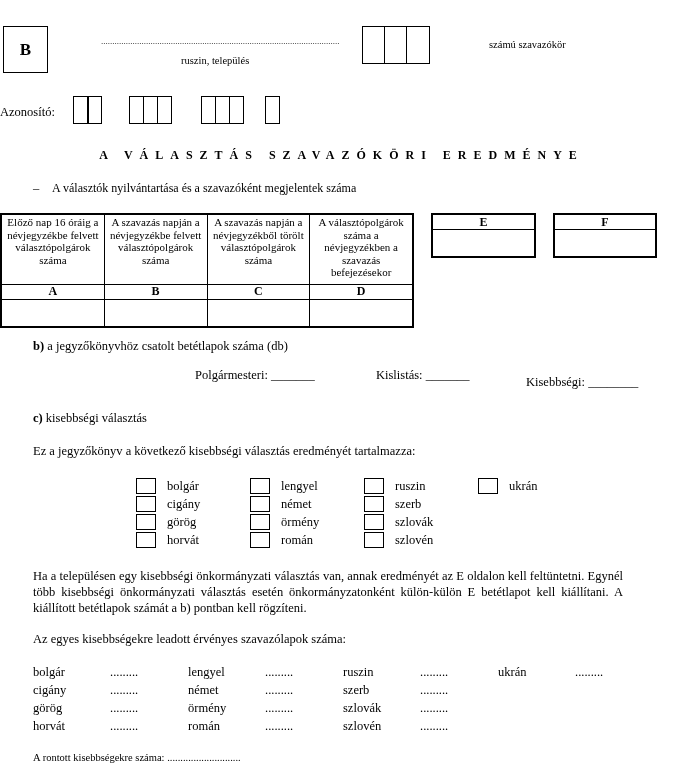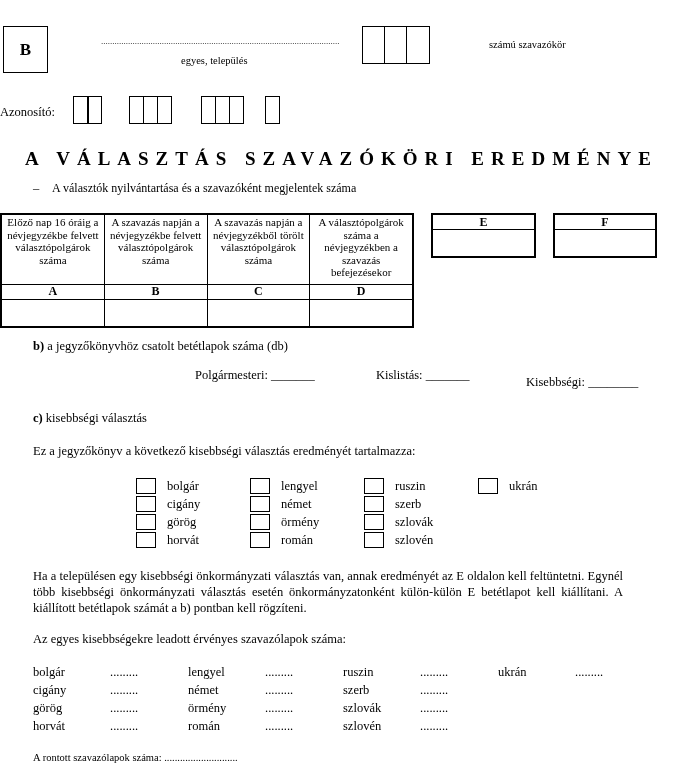--- a/index.html
+++ b/index.html
@@ -6,38 +6,38 @@
   body { width:683px; height:769px; position:relative; overflow:hidden;
          font-family:"Liberation Serif","DejaVu Serif",serif; color:#000; font-size:12px; }
   .abs { position:absolute; }
   .bbox { position:absolute; left:3px; top:26px; width:43px; height:45px; border:1px solid #000;
           display:flex; align-items:center; justify-content:center; font-weight:bold; font-size:17px; }
   .dots-line { position:absolute; left:101px; top:36px; width:250px; height:10px; overflow:hidden;
                white-space:nowrap; font-size:9px; letter-spacing:0; }
   .cellbox { position:absolute; border:1px solid #000; box-sizing:border-box; }
   .smallt { font-size:10.5px; }
   .title { position:absolute; left:0; top:148px; width:683px; text-align:center; font-weight:bold;
-           font-size:19px; letter-spacing:7px; }
+           font-size:12px; letter-spacing:7px; }
   table.reg { position:absolute; border-collapse:collapse; border:2px solid #000; }
   table.reg td { border:1px solid #000; text-align:center; vertical-align:top; font-size:11px; line-height:12.5px; padding:1px 2px; }
   table.reg td.lbl { font-weight:bold; font-size:12px; vertical-align:middle; padding:0; height:14px; }
   table.reg td.val { height:24px; }
   .chk { position:absolute; width:20px; height:16px; border:1px solid #000; box-sizing:border-box; }
   .cl { position:absolute; font-size:12.5px; }
   .para { position:absolute; left:33px; width:590px; font-size:12.5px; line-height:16px; text-align:justify; }
   .ln { position:absolute; font-size:12.5px; white-space:nowrap; }
 </style>
 </head>
 <body>
 
 <div class="bbox">
     <span>B</span>
   </div>
 <div class="dots-line">..........................................................................................................</div>
-<div class="abs smallt" style="left:181px;top:55px;">egyes, település</div>
+<div class="abs smallt" style="left:181px;top:55px;">ruszin, település</div>
 
 <div class="cellbox" style="left:362px;top:26px;width:23px;height:38px;"></div>
 <div class="cellbox" style="left:384px;top:26px;width:23px;height:38px;"></div>
 <div class="cellbox" style="left:406px;top:26px;width:35px;height:38px;width:24px;left:406px;"></div>
 <div class="abs smallt" style="left:489px;top:39px;">számú szavazókör</div>
 
 <div class="abs" style="left:0;top:105px;font-size:12.5px;">Azonosító:</div>
 <div class="cellbox" style="left:73px;top:96px;width:15px;height:28px;"></div>
 <div class="cellbox" style="left:87px;top:96px;width:15px;height:28px;border-left-width:2px;"></div>
 <div class="cellbox" style="left:129px;top:96px;width:15px;height:28px;"></div>
@@ -166,13 +166,13 @@
   <div class="ln" style="left:343px;top:719px;">szlovén</div>
   <div class="ln" style="left:420px;top:665px;">.........</div>
   <div class="ln" style="left:420px;top:683px;">.........</div>
   <div class="ln" style="left:420px;top:701px;">.........</div>
   <div class="ln" style="left:420px;top:719px;">.........</div>
 
   <div class="ln" style="left:498px;top:665px;">ukrán</div>
   <div class="ln" style="left:575px;top:665px;">.........</div>
 </div>
 
-<div class="ln" style="left:33px;top:752px;font-size:10.5px;">A rontott szavazólapok száma: ............................</div>
+<div class="ln" style="left:33px;top:752px;font-size:10.5px;">A rontott kisebbségekre száma: ............................</div>
 
 </body></html>

